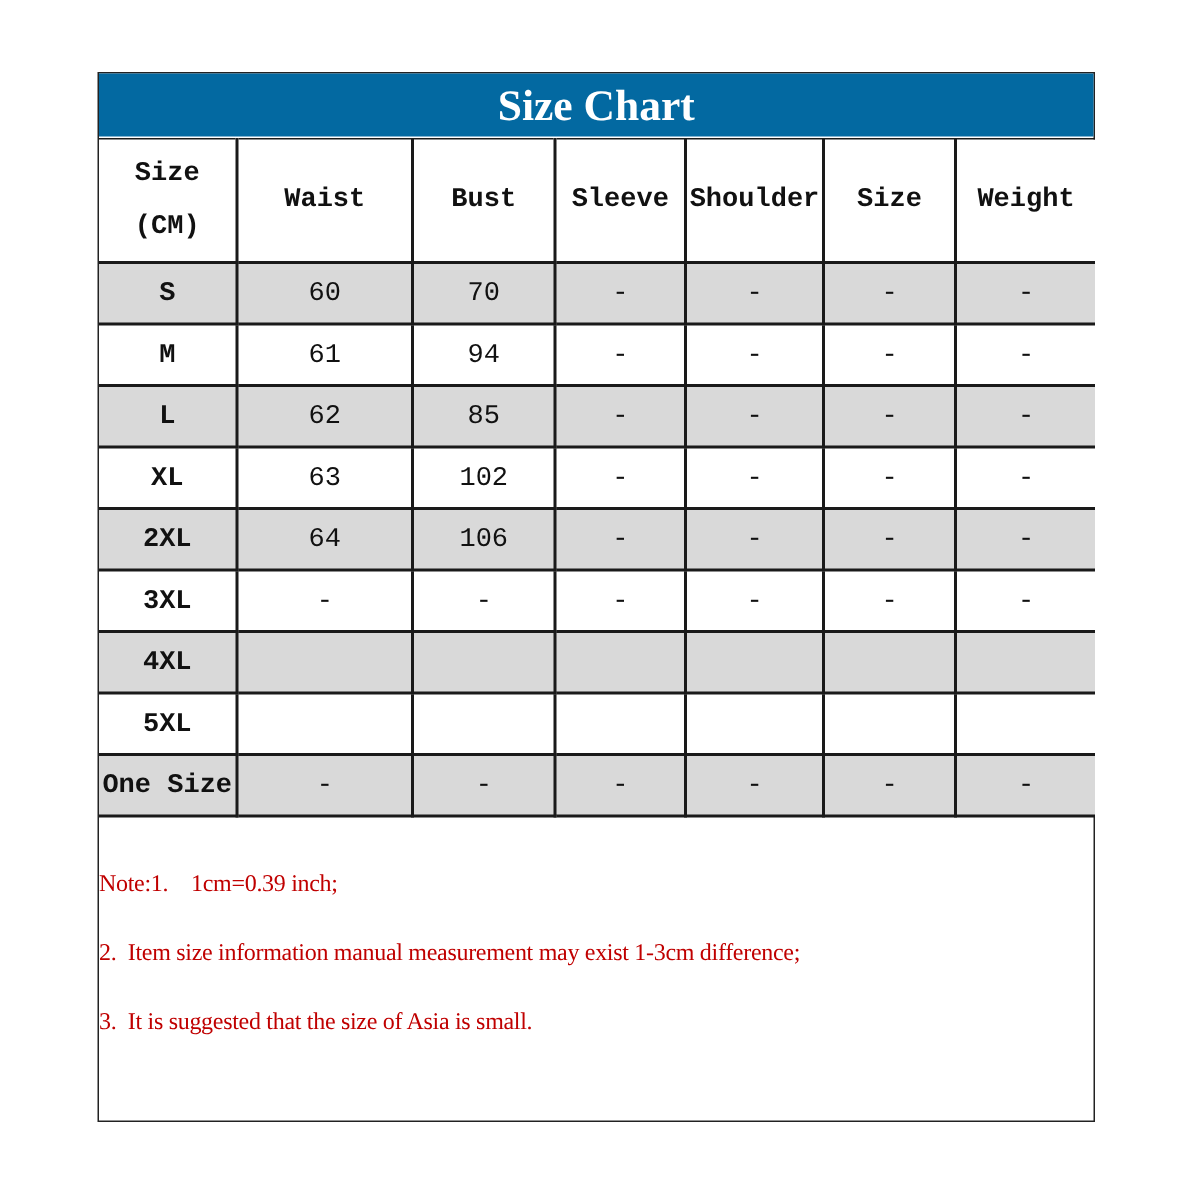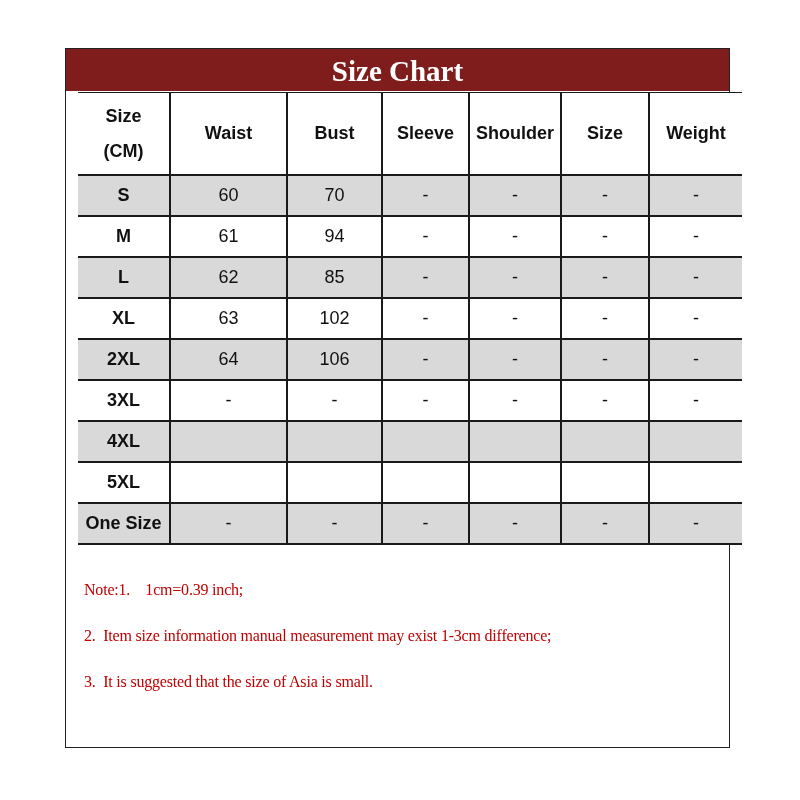--- a/index.html
+++ b/index.html
@@ -19,36 +19,36 @@
       border: 1px solid #222;
       box-sizing: border-box;
       background: #fff;
     }
     .title-bar {
       position: absolute;
       left: 0;
       top: 0;
       width: 100%;
       height: 42px;
-      background: #7f1d1d;
+      background: #0369a1;
       color: #fff;
       font-family: "Liberation Serif", "DejaVu Serif", serif;
       font-weight: bold;
       font-size: 29px;
       text-align: center;
       line-height: 44px;
     }
     table.size-table {
       position: absolute;
-      left: 12px;
+      left: 0;
       top: 43px;
       border-collapse: collapse;
       table-layout: fixed;
       width: 664px;
-      font-family: Liberation Sans, sans-serif;
+      font-family: Liberation Mono, monospace;
     }
     table.size-table td, table.size-table th {
       border: 2px solid #1a1a1a;
       text-align: center;
       vertical-align: middle;
       padding: 0;
       color: #111;
     }
     table.size-table th {
       font-weight: bold;
@@ -74,21 +74,21 @@
       position: absolute;
       left: 0;
       top: 517px;
       width: 100%;
       font-family: "Liberation Serif", "DejaVu Serif", serif;
       font-size: 16px;
       color: #c00000;
     }
     .note-line {
       position: absolute;
-      left: 18px;
+      left: 0;
       white-space: pre;
       letter-spacing: -0.2px;
     }
   </style>
 </head>
 <body>
 
 <div class="frame">
   <div class="title-bar">Size Chart</div>
 

